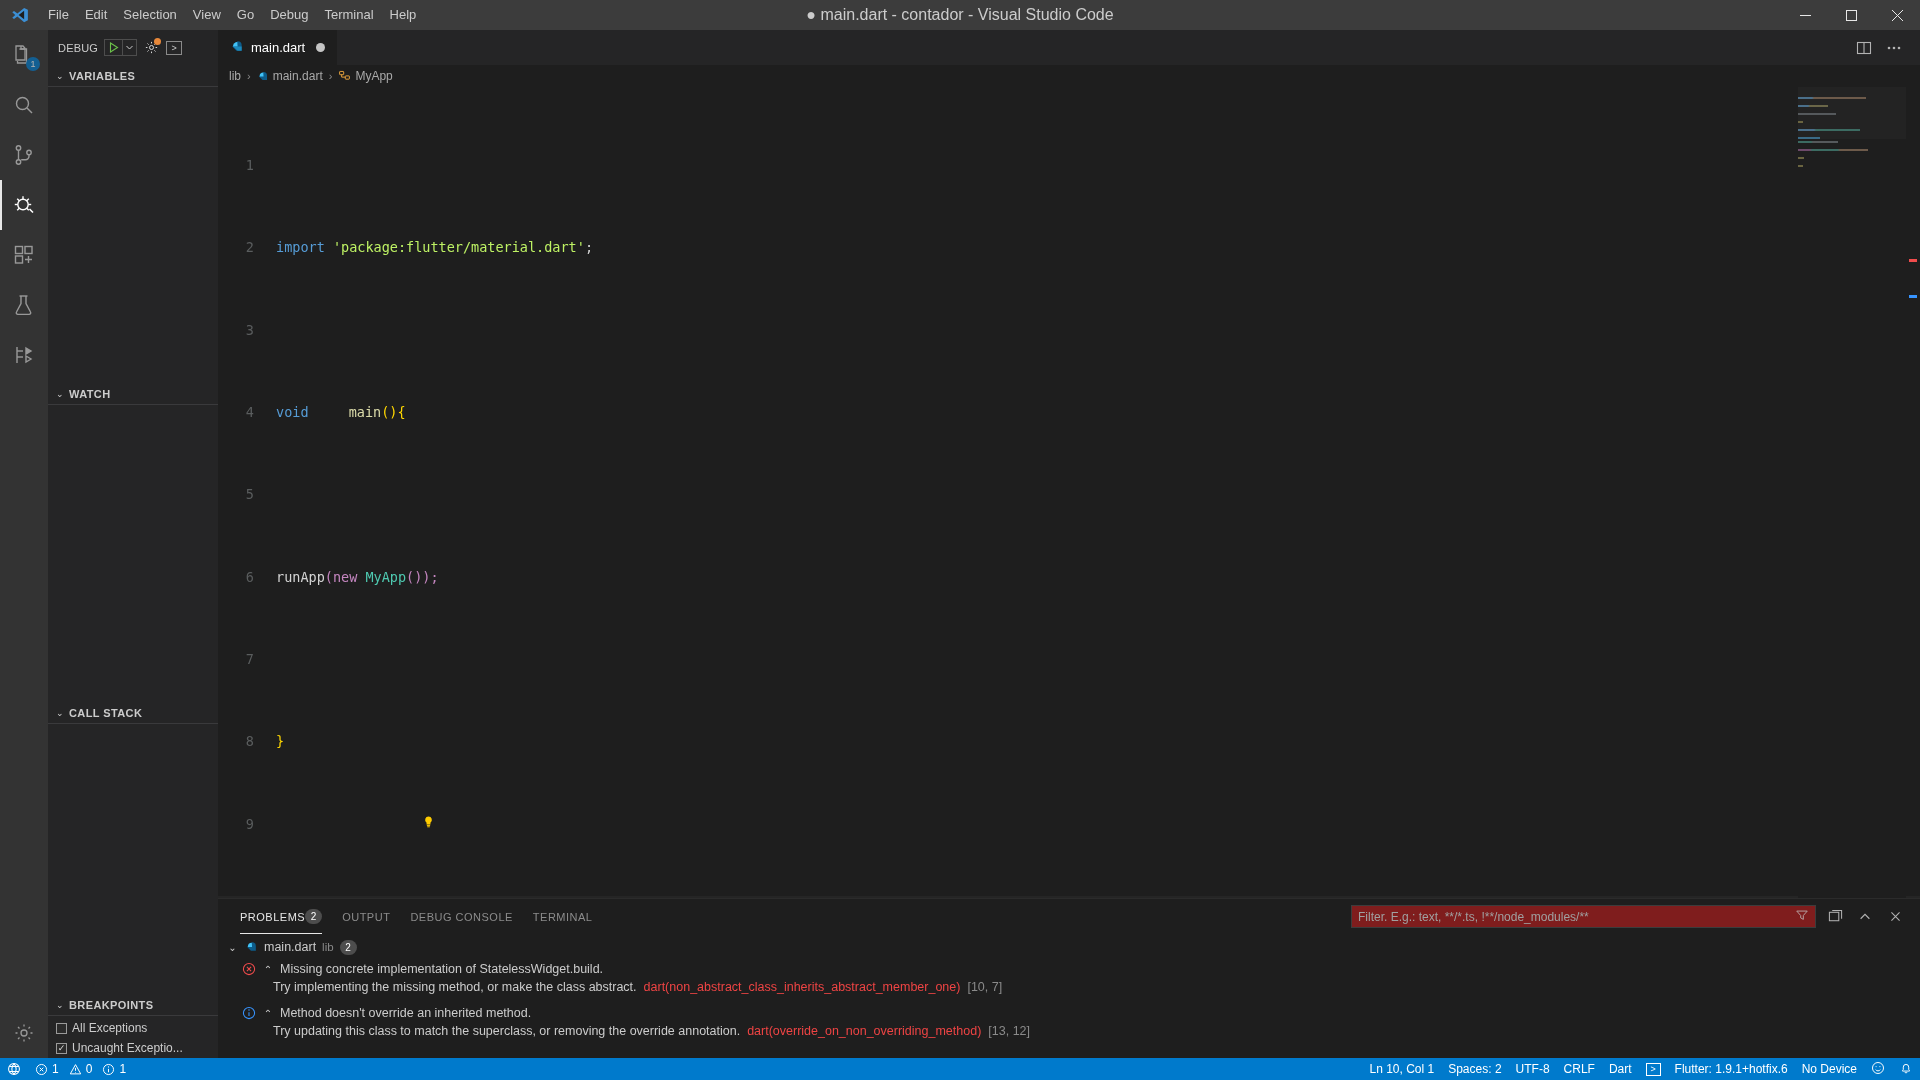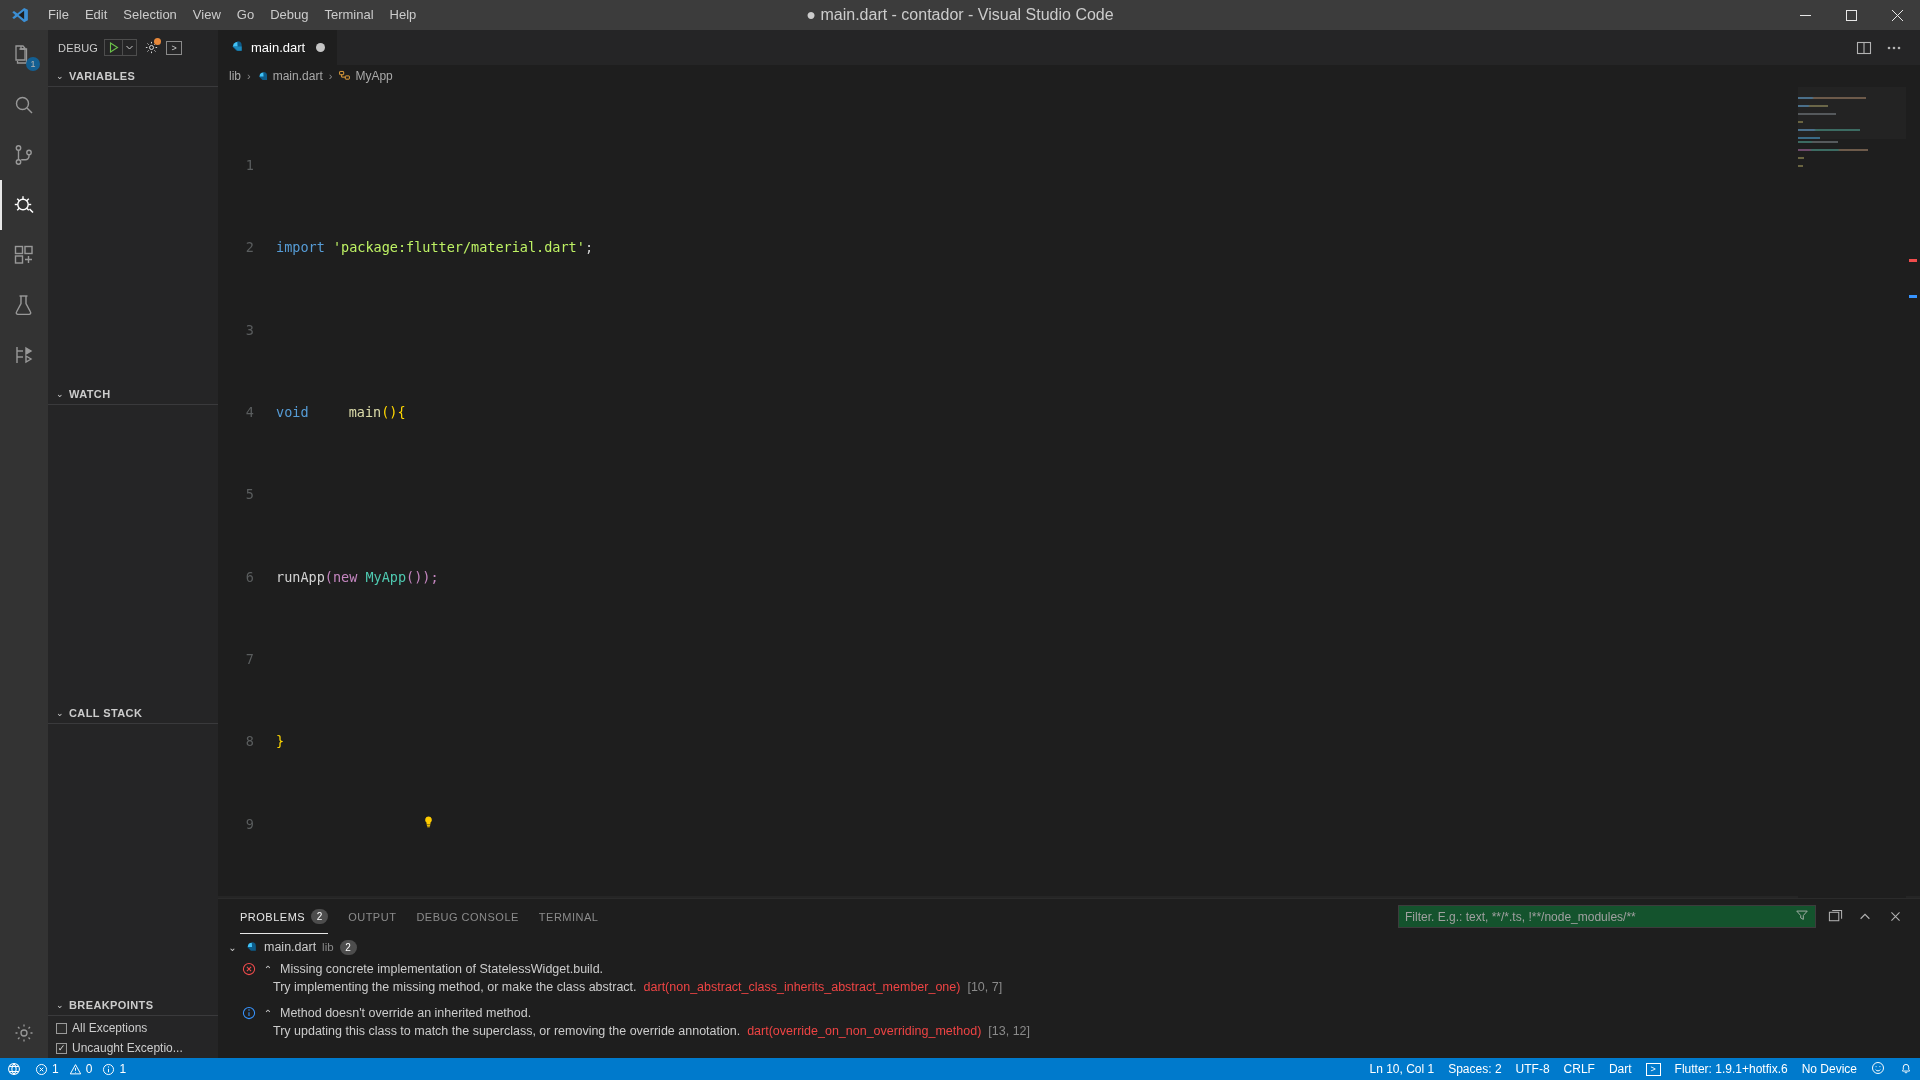--- a/index.html
+++ b/index.html
@@ -144,32 +144,32 @@
   }
   .mm-line { height: 2px; margin-bottom: 2px; }
   .mm-slider { position:absolute; right:0; top:0; width:108px; height:52px; background: rgba(255,255,255,0.025); }
   .vscroll { position: absolute; right: 0; top: 0; width: 14px; height: 100%; }
   .vscroll .marker { position:absolute; right:3px; width:8px; height:3px; }
 
   
   .panel { height: 160px; flex: none; background: #1e1e1e; border-top: 1px solid #2b2b2b; display: flex; flex-direction: column; }
   .panel-tabs { height: 35px; display: flex; align-items: center; padding-left: 12px; flex: none; position: relative; }
   .ptab {
-    display: flex; align-items: center; gap: 6px; height: 35px; padding: 0 10px;
+    display: flex; align-items: center; height: 35px; padding: 0 10px;
     font-size: 11px; letter-spacing: .5px; color: #8c8c8c; position: relative; text-transform: uppercase;
   }
   .ptab.active { color: #e7e7e7; }
   .ptab.active::after { content:""; position:absolute; left:10px; right:10px; bottom:0; height:1px; background:#e7e7e7; }
   .pcount {
     background: #4d4d4d; color: #fff; border-radius: 9px; font-size: 10px; min-width: 17px; height: 15px;
     display: flex; align-items: center; justify-content: center; padding: 0 5px; letter-spacing: 0;
   }
   .panel-right { margin-left: auto; display: flex; align-items: center; gap: 8px; padding-right: 14px; }
   .filter-box {
-    width: 418px; height: 23px; background: #14532d; border: 1px solid #3c3c3c; display: flex;
+    width: 465px; height: 23px; background: #7f1d1d; border: 1px solid #3c3c3c; display: flex;
     align-items: center; padding: 0 6px; font-size: 12px; color: #a0a0a0; position: relative;
   }
   .filter-box .fb-icon { margin-left: auto; opacity:.8; }
   .pact { width: 22px; height: 22px; display: flex; align-items: center; justify-content: center; opacity:.85; }
 
   .problems { flex: 1; min-height: 0; overflow: hidden; padding-top: 2px; font-size: 12.5px; }
   .pb-file { display: flex; align-items: center; gap: 6px; height: 22px; padding-left: 8px; }
   .pb-file .tw { width: 13px; text-align:center; font-size: 10px; color:#cccccc; }
   .pb-file .fname { color: #cccccc; }
   .pb-file .fdir { color: #8a8a8a; font-size: 11.5px; }

